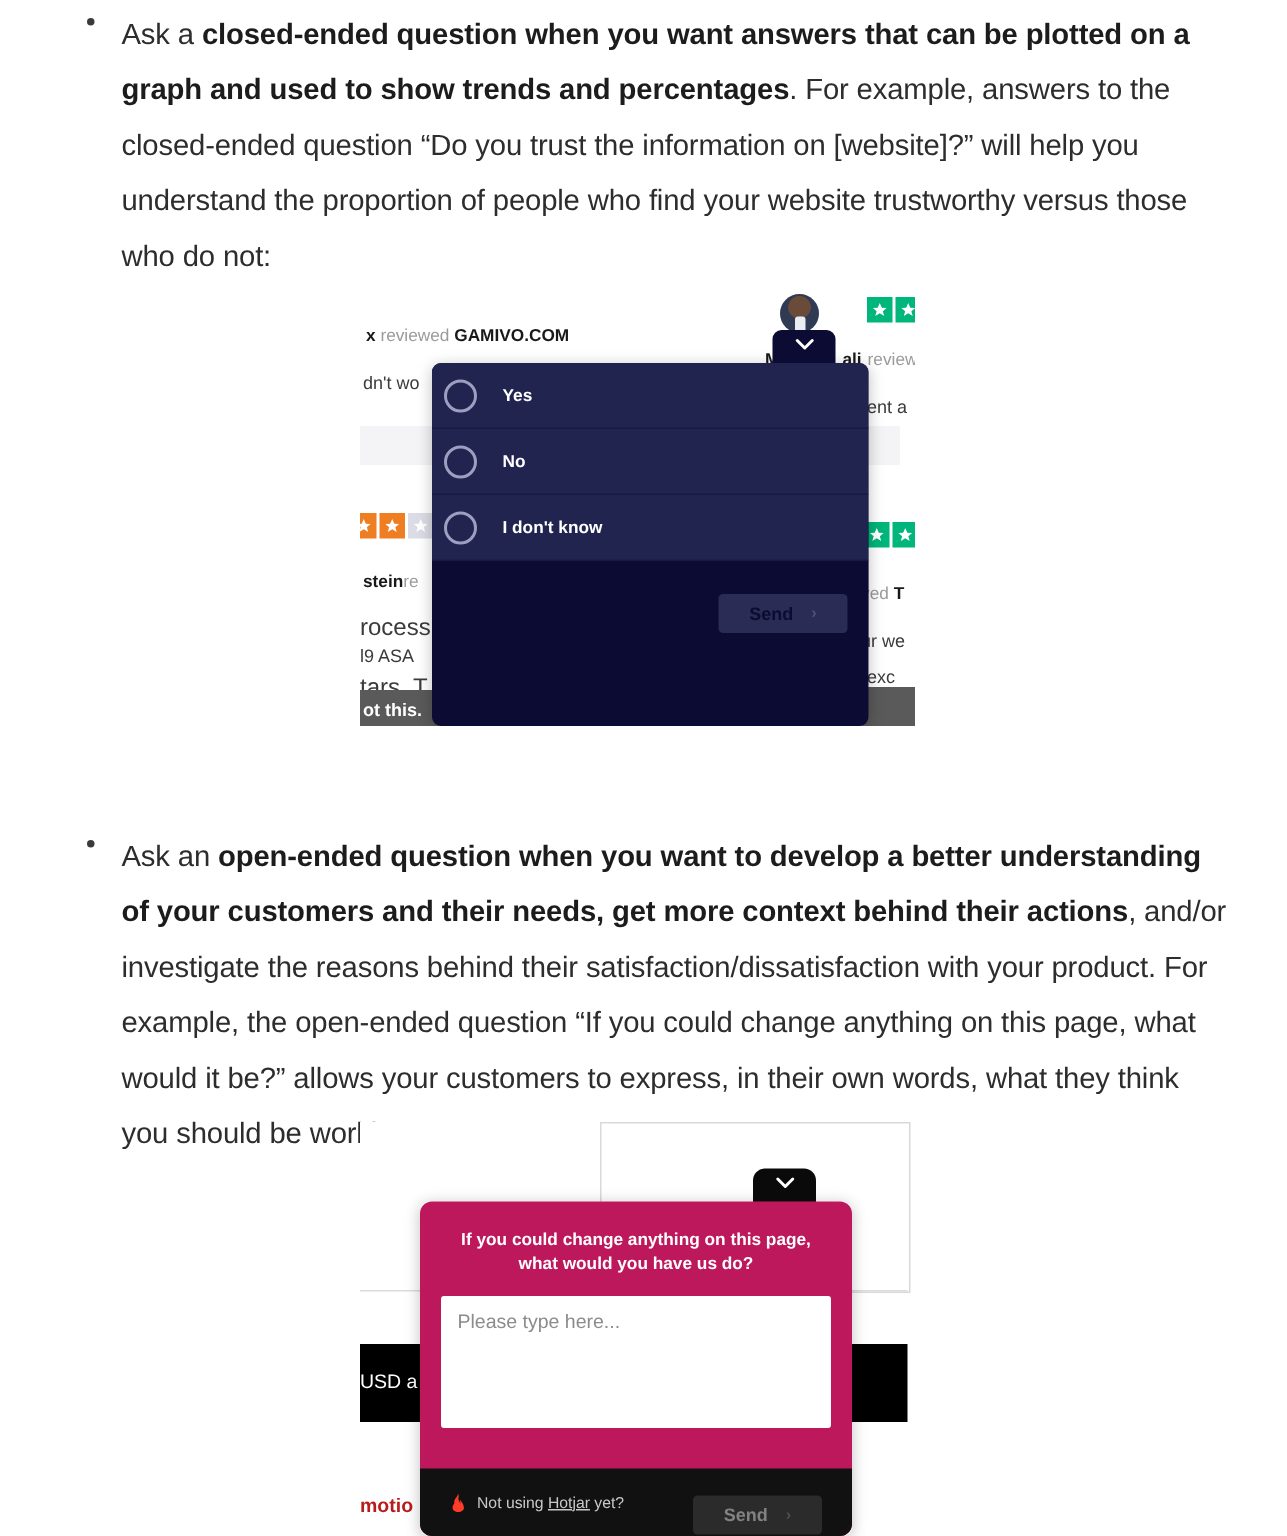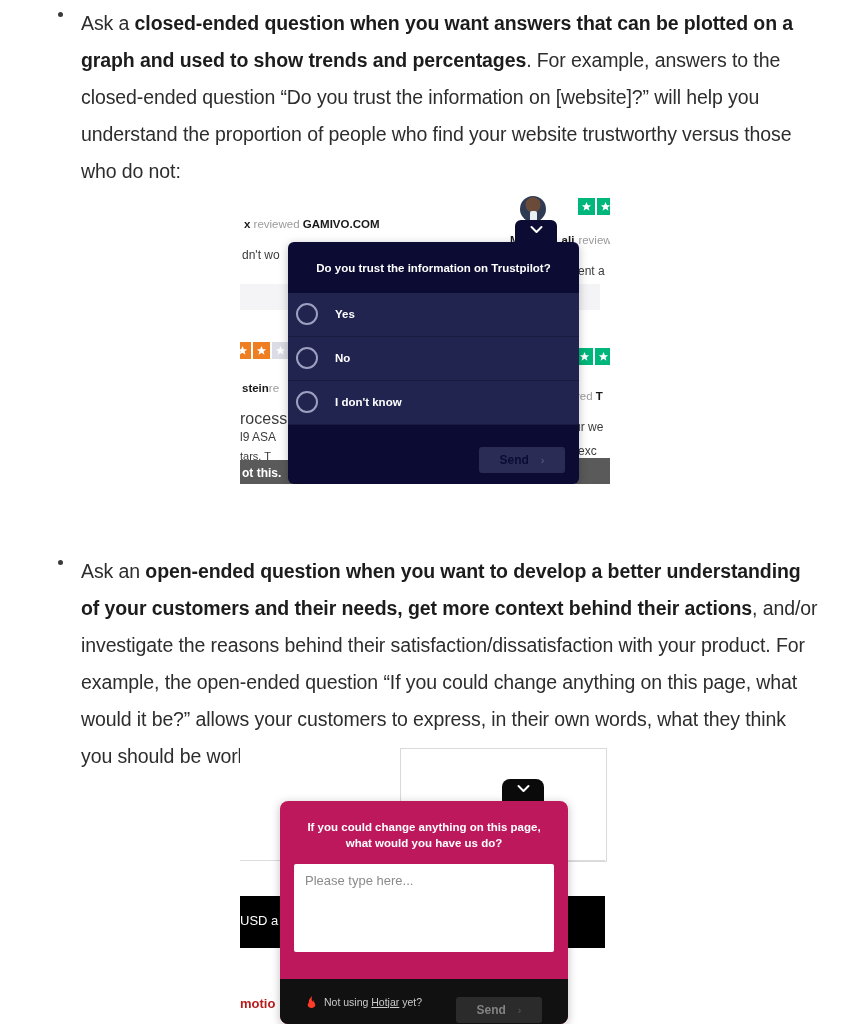--- a/index.html
+++ b/index.html
@@ -253,21 +253,21 @@
     cursor: text;
   }
   .w2-footer {
     position: absolute;
     left: 0; right: 0; bottom: 0;
     height: 45px;
     background: #111111;
     display: flex;
     align-items: center;
     justify-content: space-between;
-    padding: 0 26px;
+    padding: 0 20px;
     box-sizing: border-box;
   }
   .brand {
     display: flex;
     align-items: center;
     gap: 7px;
     font-size: 10.5px;
     color: #c9c9c9;
   }
   .brand .flame {
@@ -316,21 +316,21 @@
           <svg viewBox="0 0 24 24">
             <polygon points="12,2 15,9 22,9.5 16.5,14 18.5,21 12,17 5.5,21 7.5,14 2,9.5 9,9"></polygon>
           </svg>
         </span>
     </div>
 
     <div class="tp-line" style="left:2px; top:186px;"><span>stein</span><span class="muted">re</span></div>
 
     <div class="tp-line" style="left:0px; top:214px; font-weight:400; color:#3b3b3b; font-size:16px;">rocess</div>
     <div class="tp-line" style="left:0px; top:234px; font-weight:400; color:#3b3b3b; font-size:12px;">l9 ASA</div>
-    <div class="tp-line" style="left:0px; top:254px; font-weight:400; color:#3b3b3b; font-size:11px;">tars. T</div>
+    <div class="tp-line" style="left:0px; top:254px; font-weight:400; color:#3b3b3b; font-size:16px;">tars. T</div>
 
     <div class="tp-greybar" style="left:0px; top:264px; width:118px; height:24px;"></div>
     <div class="tp-greybar" style="left:328px; top:262px; width:42px; height:26px;"></div>
     <div class="tp-line" style="left:2px; top:270px; color:#ffffff; font-size:12px;">ot this.</div>
 
     <div class="tp-avatar" style="left:280px; top:0px;"></div>
     <div class="stars" style="left:338px; top:2px;">
       <span class="star green">
           <svg viewBox="0 0 24 24">
             <polygon points="12,2 15,9 22,9.5 16.5,14 18.5,21 12,17 5.5,21 7.5,14 2,9.5 9,9"></polygon>
@@ -364,21 +364,20 @@
     <div class="tp-line" style="left:338px; top:248px; font-weight:400; color:#3b3b3b; font-size:12px;">exc</div>
   </div>
 
   <div class="widget" id="widget-1">
     <div class="widget-chevron">
       <svg viewBox="0 0 13 9" fill="none" stroke-width="2" stroke-linecap="round" stroke-linejoin="round">
           <polyline points="1.5,2 6.5,7 11.5,2"></polyline>
         </svg>
     </div>
     <div class="widget-inner">
-      <div class="widget-question">Do you trust the information on Trustpilot?</div>
       <div class="opt-list">
         <div class="opt-row">
           <span class="opt-radio"></span>
           <span class="opt-label">Yes</span>
         </div>
         <div class="opt-row">
           <span class="opt-radio"></span>
           <span class="opt-label">No</span>
         </div>
         <div class="opt-row">

